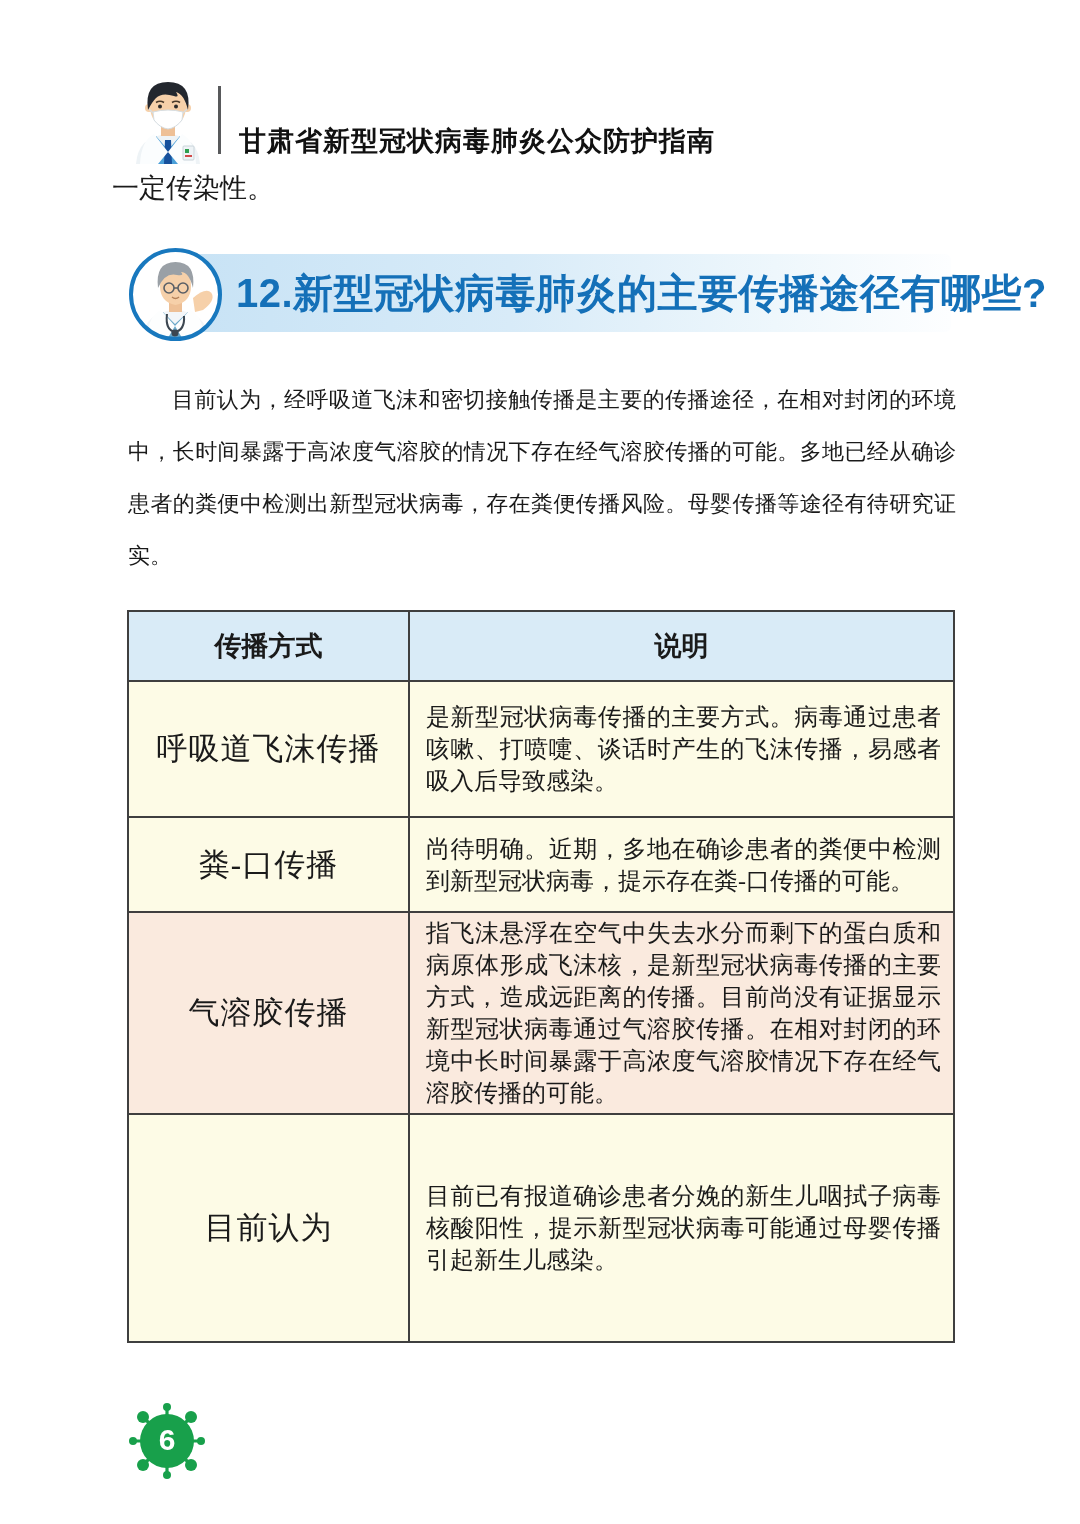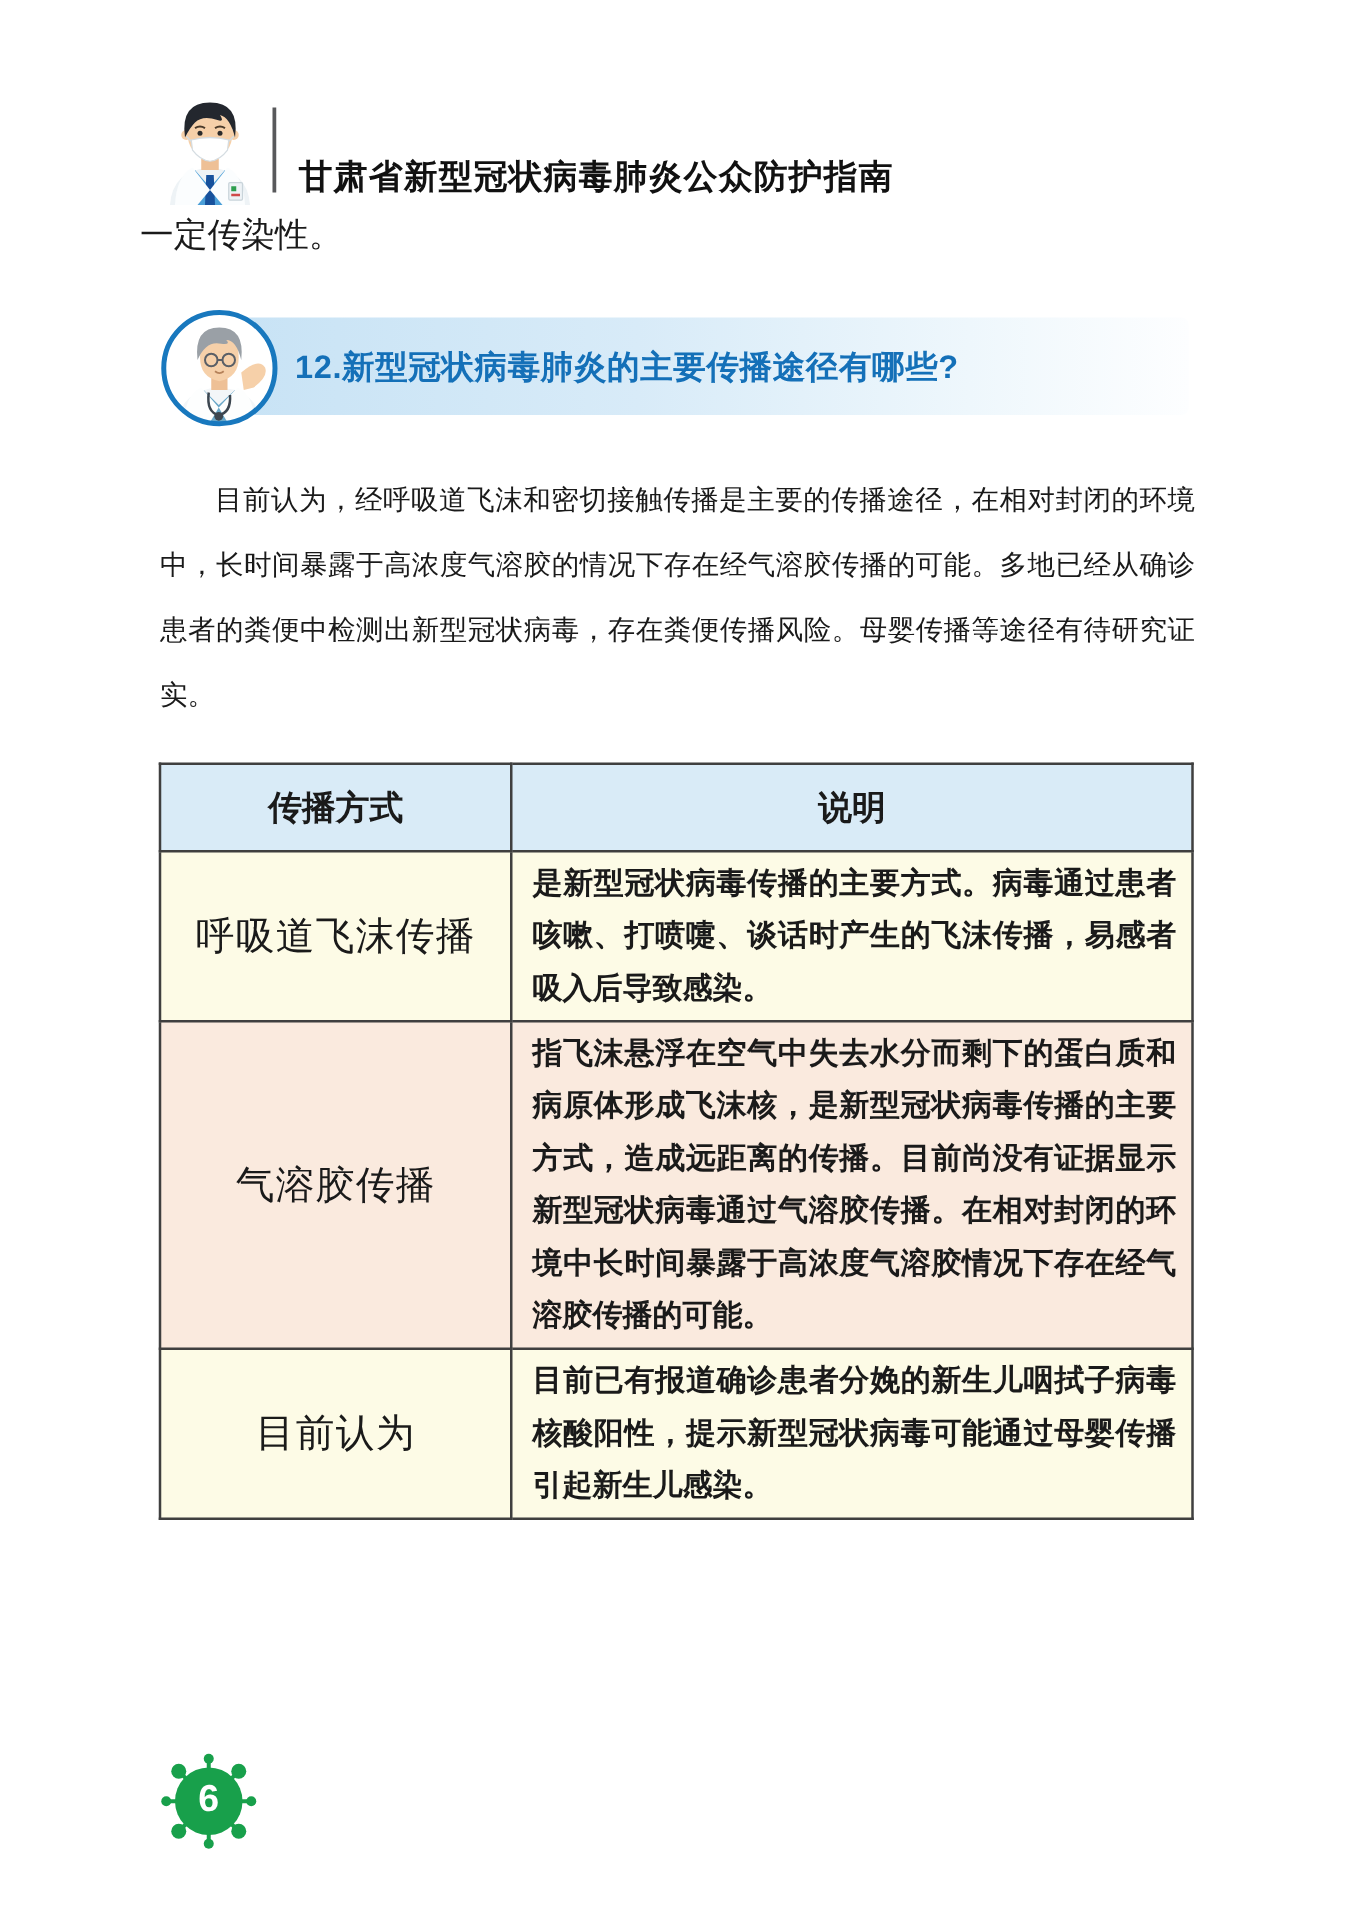--- a/index.html
+++ b/index.html
@@ -30,21 +30,21 @@
     position: absolute; left: 150px; top: 254px; width: 801px; height: 78px;
     border-radius: 6px;
     background: linear-gradient(90deg, #c6e2f5 0%, #d8ebf8 45%, #eef7fc 78%, #fdfeff 100%);
     display: flex; align-items: center;
   }
   .banner-doctor {
     position: absolute; left: -23px; top: -8px; width: 97px; height: 97px;
   }
   .section-heading {
     font-family: "Liberation Sans", sans-serif;
-    font-weight: bold; font-size: 26px; color: #1470b8;
+    font-weight: bold; font-size: 40px; color: #1470b8;
     margin-left: 86px; white-space: nowrap; letter-spacing: 0.5px;
   }
 
   
   .body-paragraph {
     position: absolute; left: 128px; top: 374px; width: 828px;
     font-size: 22px; line-height: 52px;
     text-align: justify; text-indent: 2em;
   }
 
@@ -59,24 +59,23 @@
   table.transmission th {
     height: 70px; background: #d9ebf7;
     font-size: 27px; font-weight: bold; text-align: center; vertical-align: middle;
   }
   td.method {
     text-align: center; vertical-align: middle;
     font-size: 31px; letter-spacing: 1px;
   }
   td.descr {
     vertical-align: middle;
-    font-size: 24px; line-height: 42px;
+    font-size: 24px; line-height: 32px;
     padding: 4px 12px 4px 16px;
     text-align: justify;
-    font-weight: bold;
   }
   tr.row-cream td { background: #fdfbe6; }
   tr.row-pink  td { background: #faeade; }
   tbody tr:nth-child(1) { height: 136px; }
   tbody tr:nth-child(2) { height: 95px; }
   tbody tr:nth-child(3) { height: 95px; }
   tbody tr:nth-child(4) { height: 228px; }
   tbody tr:nth-child(5) { height: 126px; }
 
   
@@ -168,20 +167,24 @@
       <tr>
         <th>传播方式</th>
         <th>说明</th>
       </tr>
     </thead>
     <tbody>
       <tr class="row-cream">
         <td class="method">呼吸道飞沫传播</td>
         <td class="descr">是新型冠状病毒传播的主要方式。病毒通过患者咳嗽、打喷嚏、谈话时产生的飞沫传播，易感者吸入后导致感染。</td>
       </tr>
+      <tr class="row-cream">
+        <td class="method">粪-口传播</td>
+        <td class="descr">尚待明确。近期，多地在确诊患者的粪便中检测到新型冠状病毒，提示存在粪-口传播的可能。</td>
+      </tr>
       <tr class="row-pink">
         <td class="method">气溶胶传播</td>
         <td class="descr">指飞沫悬浮在空气中失去水分而剩下的蛋白质和病原体形成飞沫核，是新型冠状病毒传播的主要方式，造成远距离的传播。目前尚没有证据显示新型冠状病毒通过气溶胶传播。在相对封闭的环境中长时间暴露于高浓度气溶胶情况下存在经气溶胶传播的可能。</td>
       </tr>
       <tr class="row-cream">
         <td class="method">目前认为</td>
         <td class="descr">目前已有报道确诊患者分娩的新生儿咽拭子病毒核酸阳性，提示新型冠状病毒可能通过母婴传播引起新生儿感染。</td>
       </tr>
     </tbody>
   </table>

